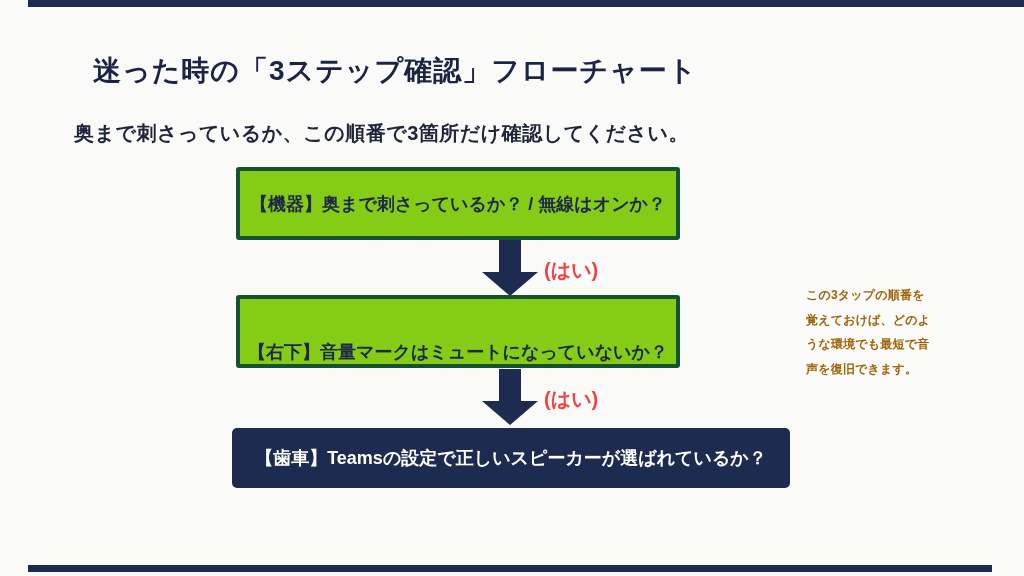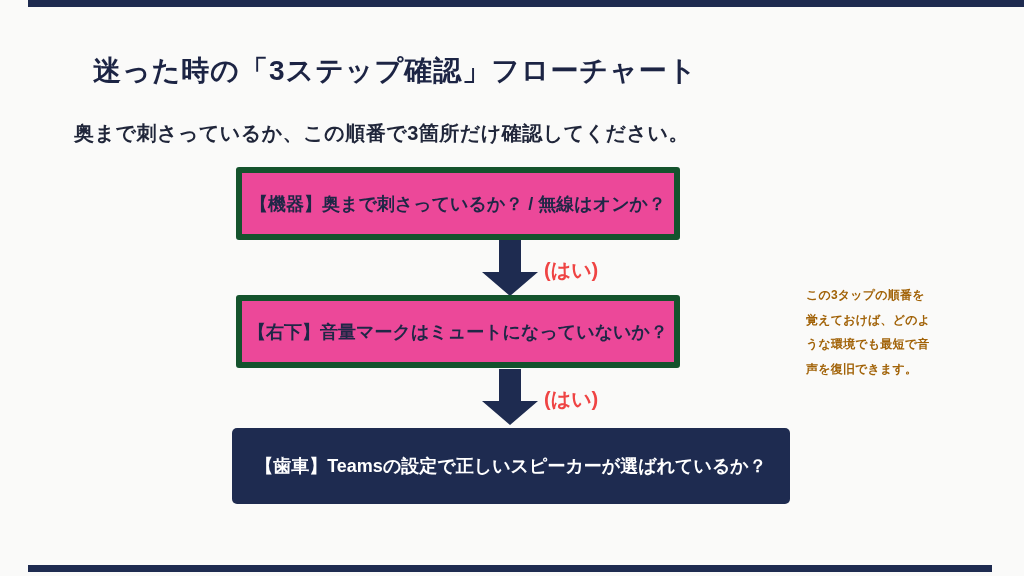--- a/index.html
+++ b/index.html
@@ -18,30 +18,30 @@
     font-size:28px;font-weight:bold;letter-spacing:1px;
     color:#1c2444;white-space:nowrap;margin-left:23px;
   }
   .subtitle{
     position:absolute;left:74px;top:120px;
     font-size:20px;font-weight:bold;letter-spacing:.5px;
     color:#20263a;white-space:nowrap;
   }
   .flow-box{
     position:absolute;left:236px;width:444px;height:73px;
-    background:#ec4899;border:6px solid #14532d;border-radius:3px;
+    background:#84cc16;border:4px solid #14532d;border-radius:3px;
     box-sizing:border-box;
     display:flex;align-items:center;justify-content:center;
     font-size:18px;font-weight:bold;color:#1e2746;
     white-space:nowrap;
   }
   .flow-box.step1{top:167px;}
-  .flow-box.step2{top:295px;}
+  .flow-box.step2{top:295px;align-items:flex-end;}
   .flow-box.filled{
-    left:232px;top:428px;width:558px;height:76px;
+    left:232px;top:428px;width:558px;height:60px;
     background:#1e2b50;border:none;border-radius:5px;
     color:#ffffff;
   }
   .arrow{position:absolute;left:482px;width:56px;height:56px;}
   .arrow.a1{top:240px;}
   .arrow.a2{top:369px;}
   .yes-label{
     position:absolute;left:544px;
     font-size:20px;font-weight:bold;color:#ef4444;white-space:nowrap;
   }

